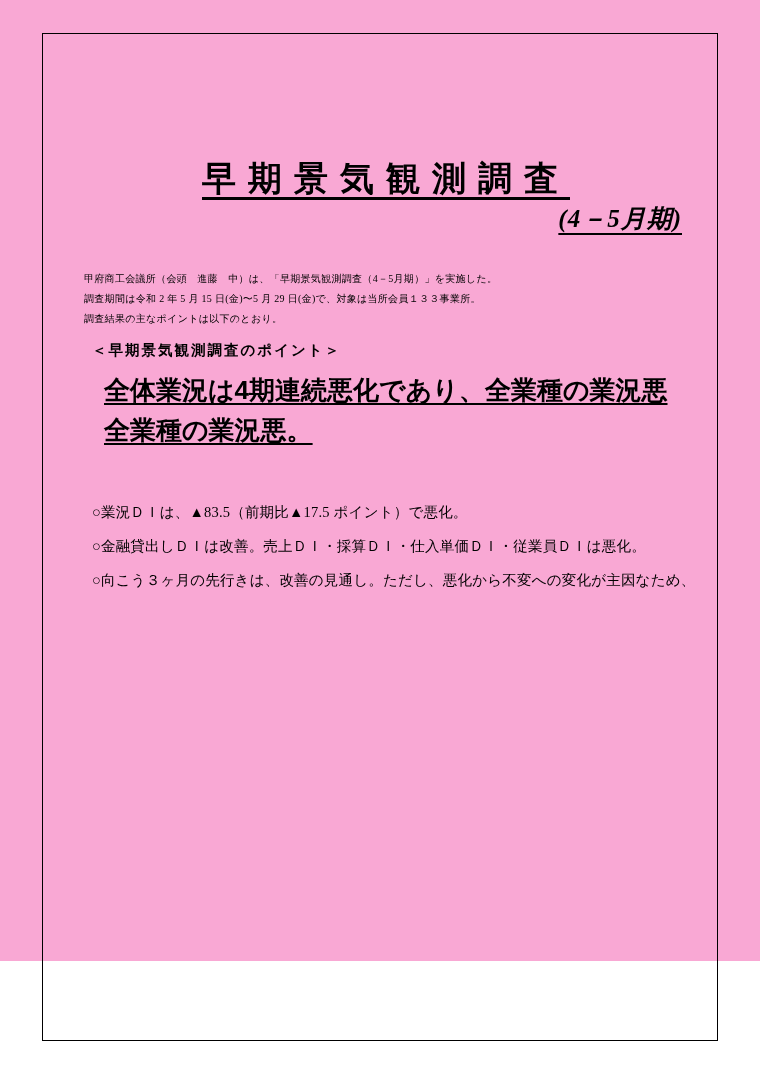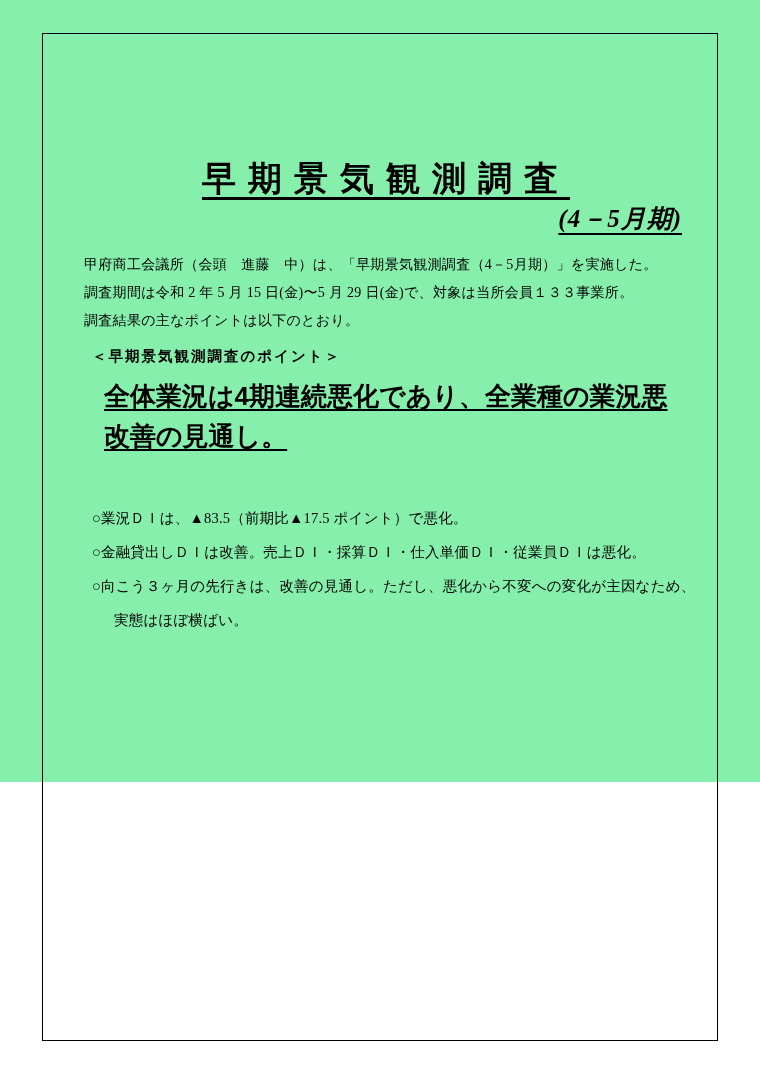--- a/index.html
+++ b/index.html
@@ -11,22 +11,22 @@
     width: 760px;
     height: 1074px;
     font-family: "Liberation Serif", "DejaVu Serif", serif;
     color: #000000;
     overflow: hidden;
   }
 
   .page {
     position: relative;
     width: 760px;
-    height: 782px;
-    background: #86efac;
+    height: 961px;
+    background: #f9a8d4;
     box-sizing: border-box;
   }
 
   
   .page-frame {
     position: absolute;
     left: 42px;
     top: 33px;
     width: 676px;
     height: 1008px;
@@ -63,23 +63,23 @@
     font-weight: bold;
     font-style: italic;
     font-size: 25px;
     letter-spacing: 1px;
     text-decoration: underline;
     text-underline-offset: 6px;
   }
 
   
   .intro {
-    margin-top: 16px;
+    margin-top: 34px;
     padding-left: 6px;
-    font-size: 14px;
+    font-size: 10px;
     line-height: 2.0;
     letter-spacing: 0.3px;
   }
   .intro .line {
     white-space: nowrap;
   }
 
   
   .points-heading {
     margin-top: 12px;
@@ -137,24 +137,23 @@
     <div class="intro">
       <div class="line">甲府商工会議所（会頭　進藤　中）は、「早期景気観測調査（4－5月期）」を実施した。</div>
       <div class="line">調査期間は令和 2 年 5 月 15 日(金)〜5 月 29 日(金)で、対象は当所会員１３３事業所。</div>
       <div class="line">調査結果の主なポイントは以下のとおり。</div>
     </div>
 
     <div class="points-heading">＜早期景気観測調査のポイント＞</div>
 
     <div class="headline">
       <div><span class="hl">全体業況は4期連続悪化であり、全業種の業況悪</span></div>
-      <div><span class="hl">改善の見通し。</span></div>
+      <div><span class="hl">全業種の業況悪。</span></div>
     </div>
 
     <div class="bullets">
       <div class="bullet-item">○業況ＤＩは、▲83.5（前期比▲17.5 ポイント）で悪化。</div>
       <div class="bullet-item">○金融貸出しＤＩは改善。売上ＤＩ・採算ＤＩ・仕入単価ＤＩ・従業員ＤＩは悪化。</div>
       <div class="bullet-item">○向こう３ヶ月の先行きは、改善の見通し。ただし、悪化から不変への変化が主因なため、</div>
-      <div class="bullet-cont">実態はほぼ横ばい。</div>
     </div>
 
   </div>
 </div>
 
 </body></html>

